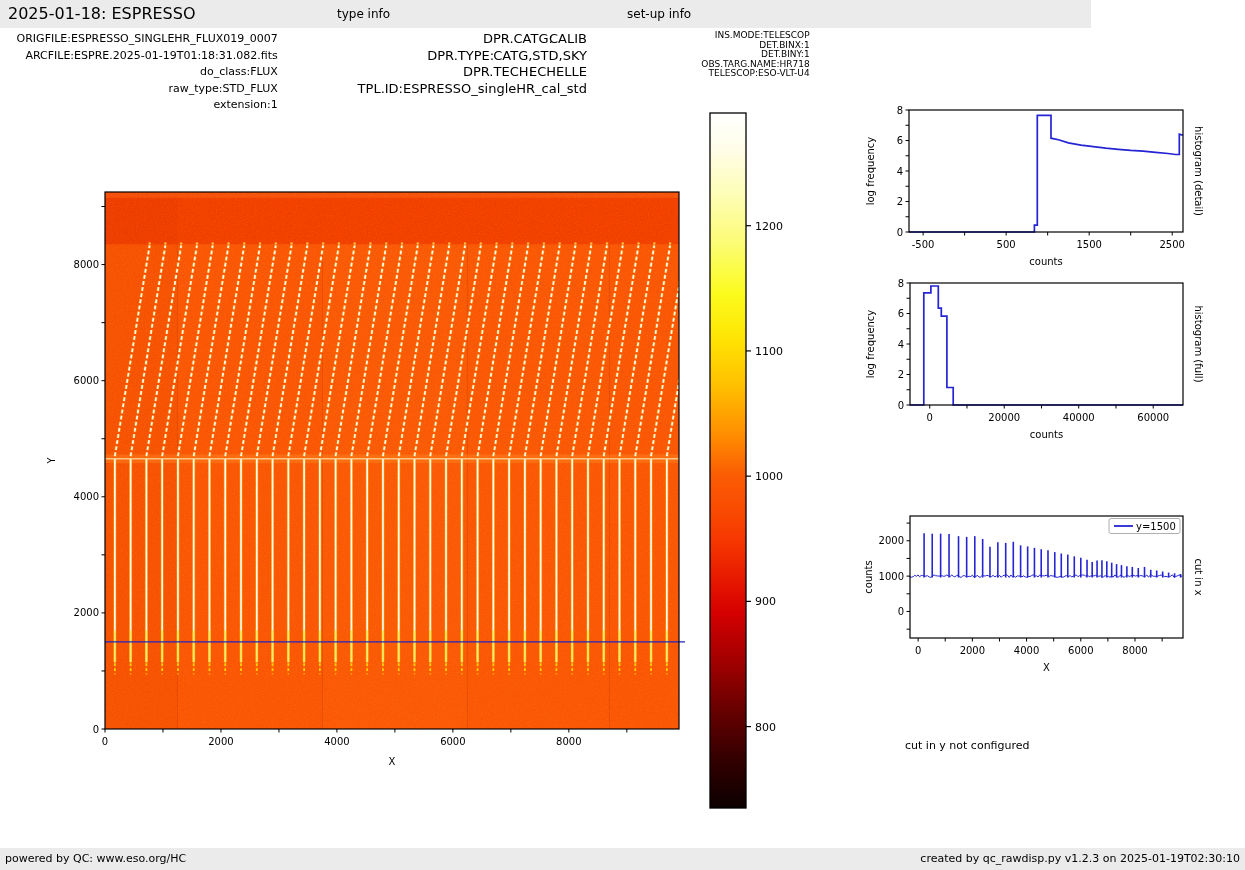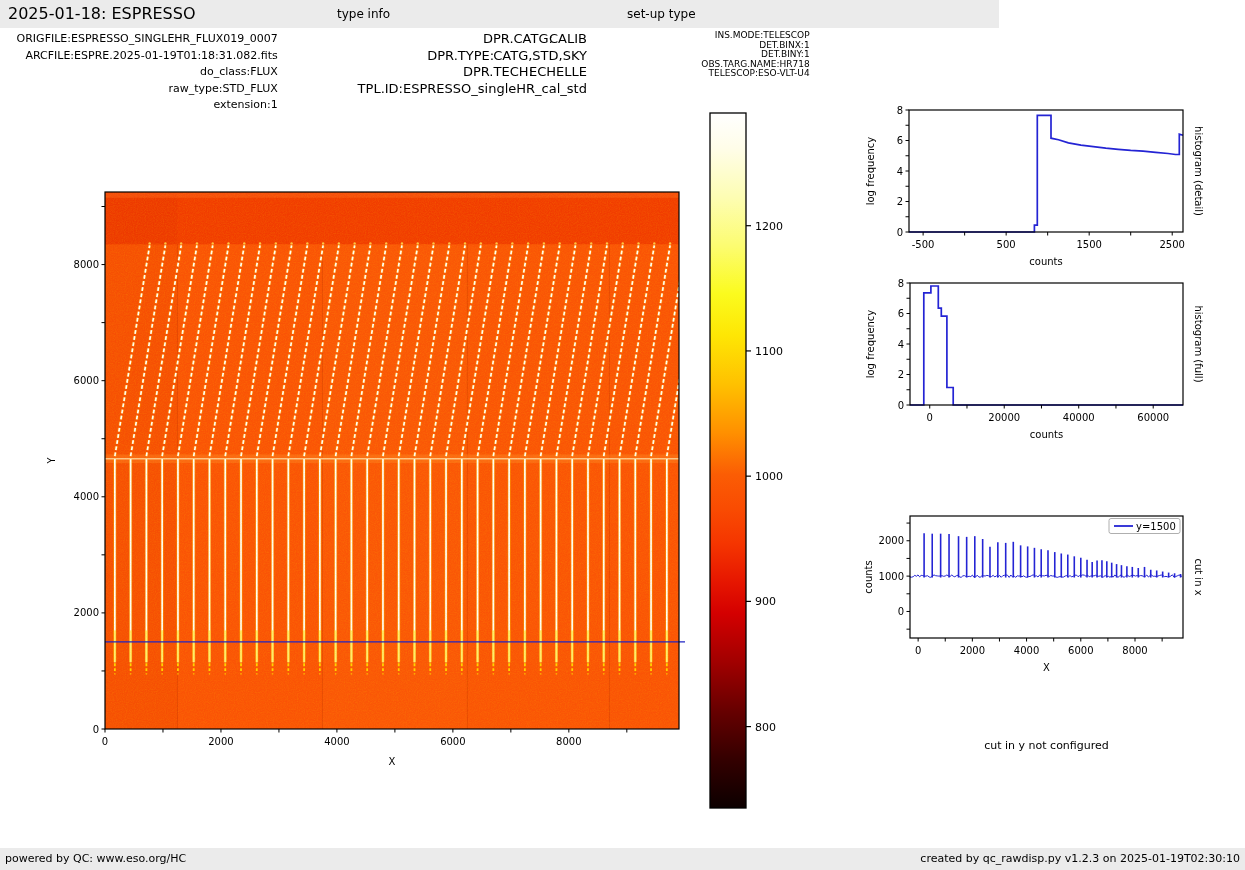--- a/index.html
+++ b/index.html
@@ -1,49 +1,49 @@
 <!DOCTYPE html>
 <html><head>
 <meta charset="utf-8">
 <style>
   html,body{margin:0;padding:0;width:1245px;height:870px;overflow:hidden;background:#fff;
     font-family:"DejaVu Sans",sans-serif;color:#000;position:relative;}
-  .topbar{position:absolute;left:0;top:0;width:999px;height:28px;background:#ebebeb;}
+  .topbar{position:absolute;left:0;top:0;width:1091px;height:28px;background:#ebebeb;}
   .page-title{position:absolute;left:8px;top:4px;font-size:16px;white-space:nowrap;}
   .section-heading{position:absolute;top:7px;font-size:12px;white-space:nowrap;}
   .type-heading{left:337px;}
   .setup-heading{left:627px;}
   .meta-block{position:absolute;text-align:right;}
   .meta-row{white-space:nowrap;}
   .meta-label{display:inline-block;vertical-align:top;}
   .file-block{left:4px;top:31px;font-size:11px;line-height:16.6px;}
   .file-block .meta-label{width:67px;}
   .type-block{left:337px;top:31px;font-size:13px;line-height:16.6px;}
   .type-block .meta-label{width:66px;}
   .setup-block{left:627px;top:31px;font-size:9px;line-height:9.6px;}
   .setup-block .meta-label{width:131px;}
   svg{position:absolute;overflow:visible;}
   #main-svg{left:40px;top:170px;}
   #cbar-svg{left:700px;top:105px;}
   #hd-svg{left:855px;top:98px;}
   #hf-svg{left:855px;top:271px;}
   #cx-svg{left:855px;top:503px;}
-  .cut-y-note{position:absolute;left:905px;top:739px;width:283px;text-align:center;font-size:11px;}
+  .cut-y-note{position:absolute;left:905px;top:739px;width:283px;text-align:left;font-size:11px;}
   .footer{position:absolute;left:0;bottom:0;width:1245px;height:22px;background:#ebebeb;font-size:11px;}
   .footer-left{position:absolute;left:5px;top:4px;white-space:nowrap;}
   .footer-right{position:absolute;right:5px;top:4px;white-space:nowrap;}
   text{font-family:"DejaVu Sans",sans-serif;}
 </style>
 </head>
 <body>
 
 <div class="topbar">
   <div class="page-title">2025-01-18: ESPRESSO</div>
   <div class="section-heading type-heading">type info</div>
-  <div class="section-heading setup-heading">set-up type</div>
+  <div class="section-heading setup-heading">set-up info</div>
 </div>
 
 <div class="meta-block file-block" id="file-block">
     <div class="meta-row"><span class="meta-label">ORIGFILE:</span><span class="meta-value">ESPRESSO_SINGLEHR_FLUX019_0007</span></div>
     <div class="meta-row"><span class="meta-label">ARCFILE:</span><span class="meta-value">ESPRE.2025-01-19T01:18:31.082.fits</span></div>
     <div class="meta-row"><span class="meta-label">do_class:</span><span class="meta-value">FLUX</span></div>
     <div class="meta-row"><span class="meta-label">raw_type:</span><span class="meta-value">STD_FLUX</span></div>
     <div class="meta-row"><span class="meta-label">extension:</span><span class="meta-value">1</span></div>
   </div>
 <div class="meta-block type-block" id="type-block">

